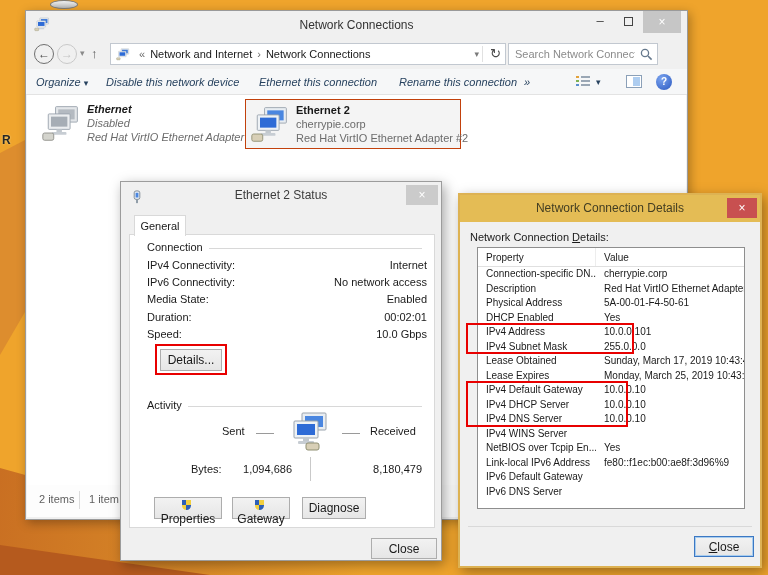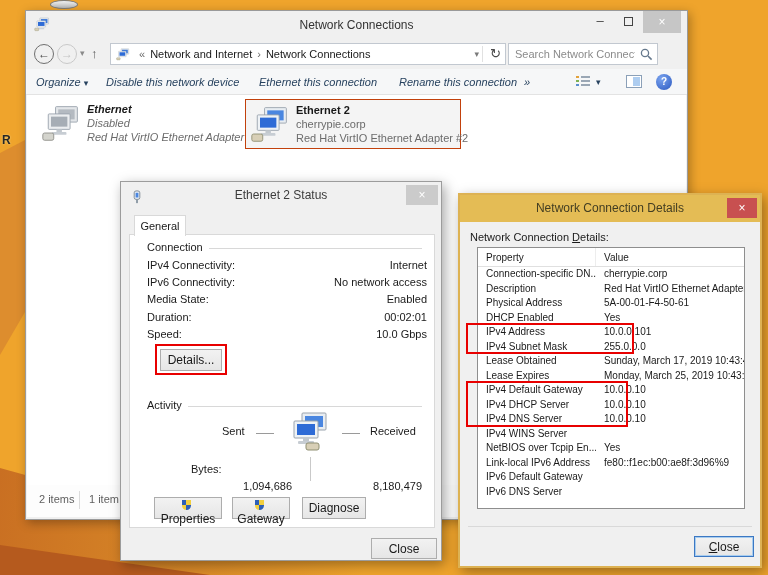--- a/index.html
+++ b/index.html
@@ -109,21 +109,21 @@
     border:1px solid #d9d9d9; border-bottom:none; text-align:center; line-height:20px; z-index:2; }
   .panel { position:absolute; left:8px; top:52px; width:306px; height:294px;
     background:#fff; border:1px solid #d9d9d9; }
   .grouphdr { position:absolute; left:17px; right:12px; display:flex; }
   .grouphdr em { font-style:normal; color:#1a1a1a; padding-right:6px; }
   .grouphdr i { flex:1; border-top:1px solid #d8d8d8; margin-top:7px; }
   .srows { position:absolute; left:17px; top:22px; width:280px; }
   .srow { display:flex; justify-content:space-between; height:17.2px; line-height:17.2px; }
   .dash { position:absolute; border-top:1px solid #9a9a9a; width:18px; }
   .vline { position:absolute; border-left:1px solid #c9c9c9; }
-  .ralign { text-align:right;margin-top:17px; }
+  .ralign { text-align:right; }
   .shield { display:inline-block; width:9px; height:10px; border-radius:0 0 5px 5px;
     vertical-align:-1px; margin-right:4px;
     background:
       linear-gradient(90deg,#2c5fb8 50%,#f2cf3e 50%) top/100% 50% no-repeat,
       linear-gradient(90deg,#f2cf3e 50%,#2c5fb8 50%) bottom/100% 50% no-repeat; }
 
   
   .details-dlg { left:458px; top:193px; width:304px; height:375px; border:2px solid #ddb253; }
   .dd-title { background:#e4bc55; color:#423d22; }
   .dd-x { right:3px; width:30px; background:#c85050; }

